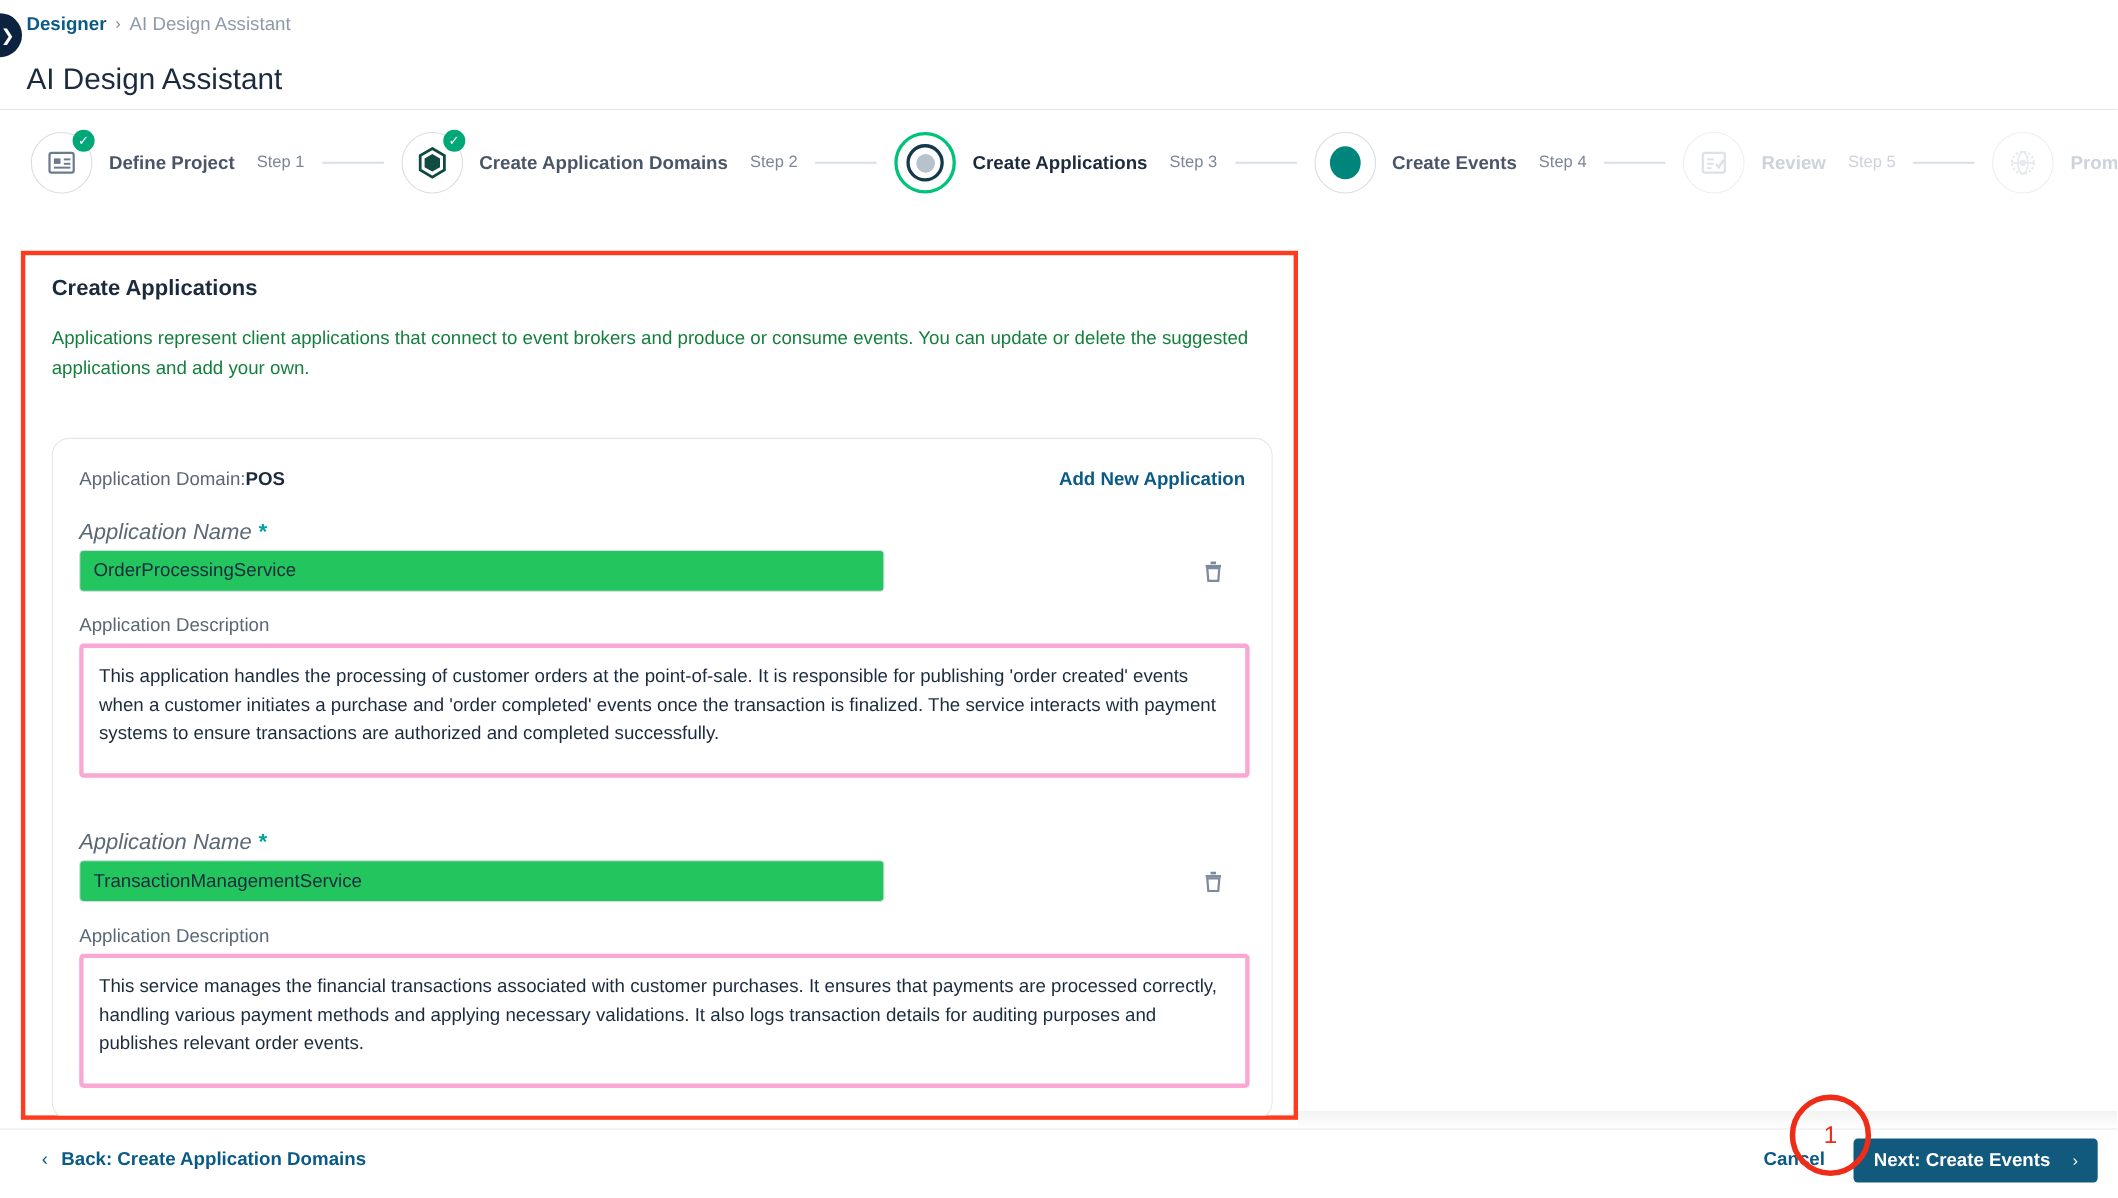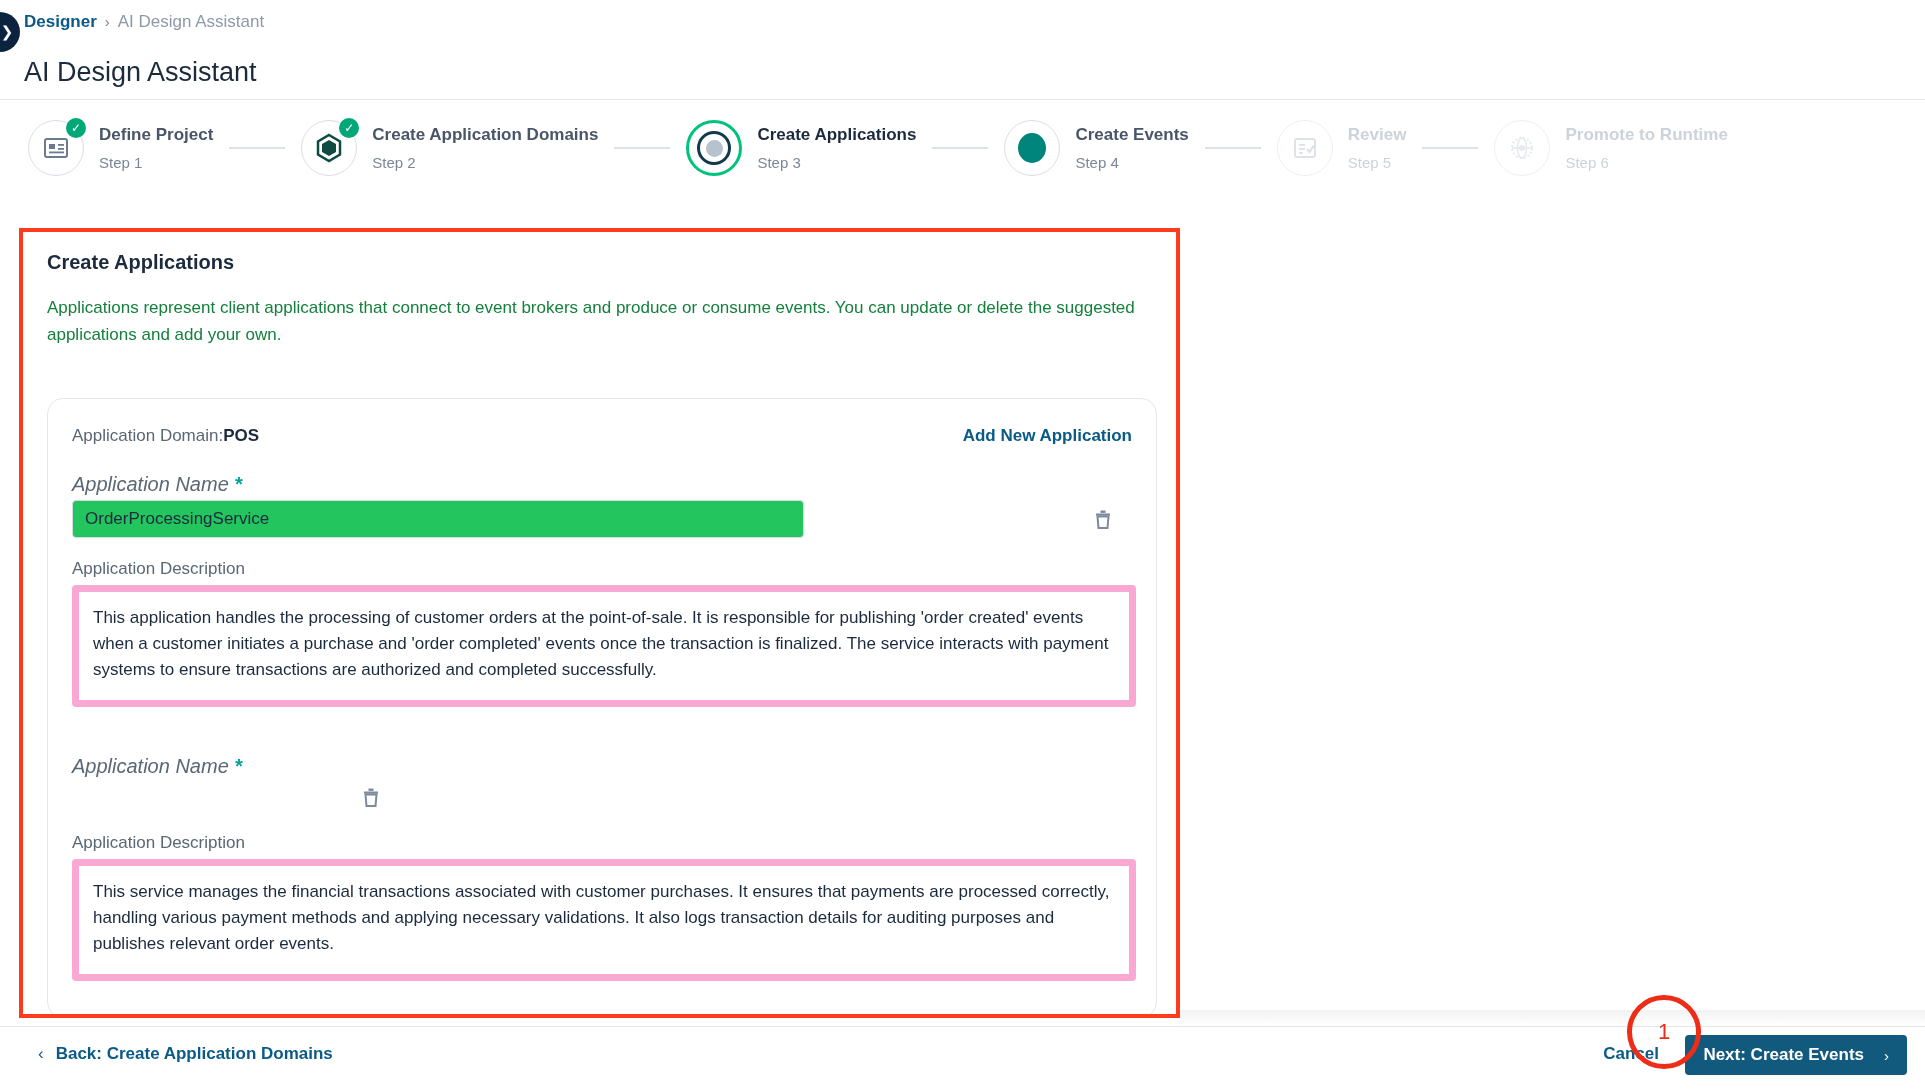--- a/index.html
+++ b/index.html
@@ -53,21 +53,21 @@
     flex: 0 0 auto;
   }
   .step-circle.active-ring { border: 3px solid #00c37a; }
   .step-check {
     position: absolute; right: -3px; top: -3px;
     width: 20px; height: 20px; border-radius: 50%;
     background: #00a878; color: #fff;
     display: flex; align-items: center; justify-content: center;
     font-size: 12px; line-height: 1;
   }
-  .step-text { display: flex; flex-direction: column; gap: 8px; justify-content: flex-end; }
+  .step-text { display: flex; gap: 20px; justify-content: flex-end; }
   .step-name { font-size: 17px; font-weight: 700; color: #4a5568; line-height: 21px; white-space: nowrap; }
   .step-num { font-size: 15px; color: #7b8798; line-height: 19px; }
   .step.dim .step-name { color: #ccd3db; }
   .step.dim .step-num { color: #ccd3db; }
   .step.dim .step-circle { border-color: #eceff3; }
   .connector { width: 56px; height: 2px; background: #dde2e8; margin: 0 16px; flex: 0 0 auto; }
   .inner-dot-teal { width: 28px; height: 30px; border-radius: 50%; background: #00857d; }
   .inner-ring-dark {
     width: 34px; height: 34px; border-radius: 50%;
     border: 3px solid #123a4a; display: flex; align-items: center; justify-content: center;
@@ -116,21 +116,21 @@
     background: #22c55e; padding: 0 12px;
     font-family: "Liberation Sans", sans-serif; font-size: 17px; color: #1b2a3d;
     outline: none;
   }
   .trash-btn {
     margin-left: 285px; width: 28px; height: 30px; cursor: pointer;
     display: flex; align-items: center; justify-content: center;
   }
   .desc-label { font-size: 17px; color: #5a6775; line-height: 22px; margin: 20px 0 5px 0; }
   .desc-box {
-    width: 1064px; border: 7px solid #f9a8d4; border-radius: 4px; background: #fff;
+    width: 1064px; border: 4px solid #f9a8d4; border-radius: 4px; background: #fff;
     padding: 13px 14px; font-size: 17px; line-height: 26px; color: #1b2a3d;
   }
   .desc-box.h1 { height: 122px; }
   .desc-box.h2 { height: 122px; }
 
   
   .footer-rule { position: absolute; left: 0; top: 1026px; width: 100%; height: 1px; background: #e3e7ec; }
   .footer { position: absolute; left: 0; top: 1027px; width: 100%; height: 62px; background: #fff; }
   .back-link {
     position: absolute; left: 38px; top: 17px;
@@ -309,20 +309,21 @@
       <div class="desc-label">Application Description</div>
       <div class="desc-box h1">This application handles the processing of customer orders at the point-of-sale. It is responsible for publishing 'order created' events when a customer initiates a purchase and 'order completed' events once the transaction is finalized. The service interacts with payment systems to ensure transactions are authorized and completed successfully.</div>
     </div>
 
     <div class="app-block" style="top:356px">
       <div class="field-label">
         <span>Application Name</span>
         <span class="req-star">*</span>
       </div>
       <div class="name-row">
+        <input class="name-input" type="text" value="TransactionManagementService" style="">
         <span class="trash-btn">
           <svg width="22" height="24" viewBox="0 0 22 24">
             <rect x="4" y="6.5" width="14" height="2.2" fill="#7b8a9c"></rect>
             <rect x="8.5" y="3.5" width="5" height="2.4" fill="#7b8a9c"></rect>
             <path d="M5.5 9.5 h11 l-1 11.5 h-9 z" fill="none" stroke="#7b8a9c" stroke-width="2"></path>
           </svg>
         </span>
       </div>
       <div class="desc-label">Application Description</div>
       <div class="desc-box h2">This service manages the financial transactions associated with customer purchases. It ensures that payments are processed correctly, handling various payment methods and applying necessary validations. It also logs transaction details for auditing purposes and publishes relevant order events.</div>

